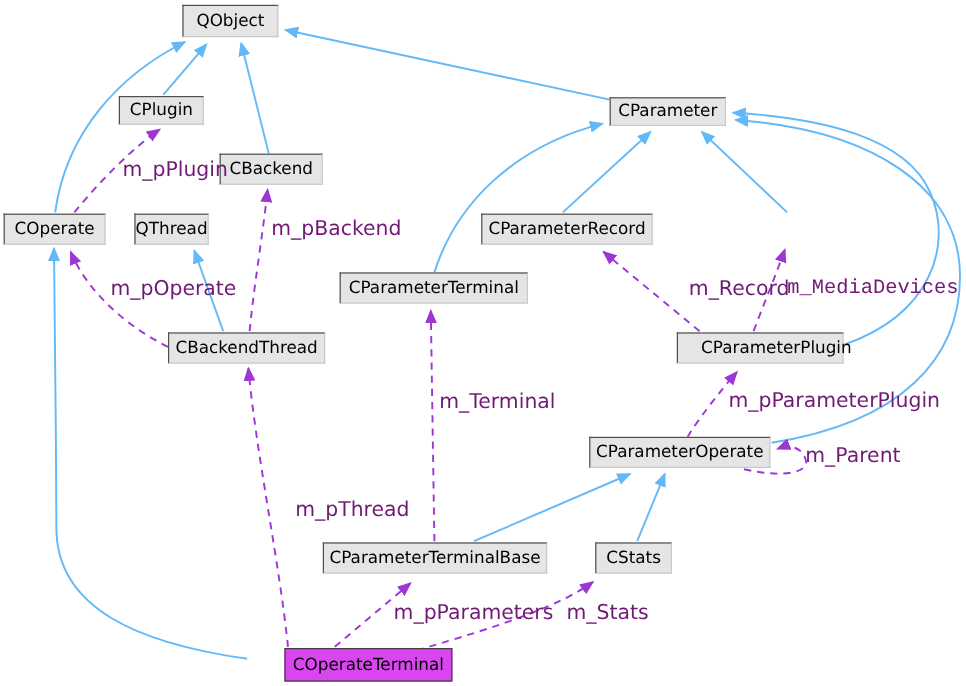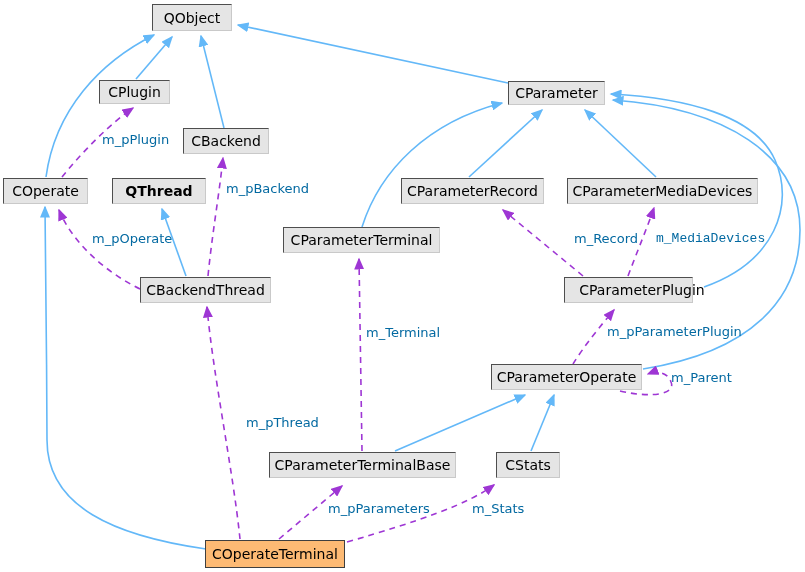--- a/index.html
+++ b/index.html
@@ -10,26 +10,27 @@
   .edges-svg{position:absolute;left:0;top:0;width:805px;height:572px;}
   .node{
     position:absolute;box-sizing:border-box;
     display:flex;align-items:center;justify-content:center;
     background:#e5e5e5;color:#000000;font-size:14px;white-space:nowrap;
     border-style:solid;border-width:1px;
     border-color:#4e4e4e #c9c9c9 #c9c9c9 #4e4e4e;
     z-index:2;cursor:pointer;
   }
   .node-focus{
-    background:#fdba74;
+    background:#d946ef;
     border:1.5px solid #3f3f3f;
     cursor:default;
+    margin-left:32px;
   }
   .edge-label{
-    position:absolute;font-size:13px;color:#0369a1;font-weight:500;
+    position:absolute;font-size:17px;color:#701a75;font-weight:500;
     white-space:nowrap;z-index:3;
   }
 </style>
 </head>
 <body>
 
 <div class="stage">
 
   <svg class="edges-svg" viewBox="0 0 805 572">
     <defs>
@@ -69,27 +70,26 @@
       <path d="M240,539 C233,470 213,375 207,307" marker-end="url(#arrow-purple)"></path>
       <path d="M279,539 L342,486" marker-end="url(#arrow-purple)"></path>
       <path d="M347,542 C420,521 468,504 494,485" marker-end="url(#arrow-purple)"></path>
     </g>
   </svg>
 
   <div class="node" style="left:152px;top:4px;width:80px;height:27px;">QObject</div>
   <div class="node" style="left:99px;top:80px;width:71px;height:24px;">CPlugin</div>
   <div class="node" style="left:183px;top:128px;width:86px;height:26px;">CBackend</div>
   <div class="node" style="left:3px;top:178px;width:85px;height:26px;">COperate</div>
-  <div class="node" style="left:112px;top:178px;width:94px;height:26px;font-weight:bold;">QThread</div>
+  <div class="node" style="left:112px;top:178px;width:62px;height:26px;">QThread</div>
   <div class="node" style="left:508px;top:81px;width:97px;height:24px;">CParameter</div>
   <div class="node" style="left:401px;top:178px;width:143px;height:26px;">CParameterRecord</div>
-  <div class="node" style="left:567px;top:178px;width:191px;height:26px;">CParameterMediaDevices</div>
   <div class="node" style="left:283px;top:227px;width:157px;height:26px;">CParameterTerminal</div>
   <div class="node" style="left:140px;top:277px;width:131px;height:26px;">CBackendThread</div>
-  <div class="node" style="left:564px;top:277px;width:129px;height:26px;padding-left:27px;">CParameterPlugin</div>
+  <div class="node" style="left:564px;top:277px;width:139px;height:26px;padding-left:27px;">CParameterPlugin</div>
   <div class="node" style="left:491px;top:364px;width:151px;height:26px;">CParameterOperate</div>
   <div class="node" style="left:269px;top:452px;width:187px;height:26px;">CParameterTerminalBase</div>
   <div class="node" style="left:496px;top:452px;width:64px;height:26px;">CStats</div>
   <div class="node node-focus" style="left:205px;top:540px;width:140px;height:28px;">COperateTerminal</div>
 
   <div class="edge-label" style="left:102px;top:132px;">m_pPlugin</div>
   <div class="edge-label" style="left:226px;top:181px;">m_pBackend</div>
   <div class="edge-label" style="left:92px;top:231px;">m_pOperate</div>
   <div class="edge-label" style="left:574px;top:231px;">m_Record</div>
   <div class="edge-label" style="left:656px;top:231px;font-family:Liberation Mono, monospace;">m_MediaDevices</div>

